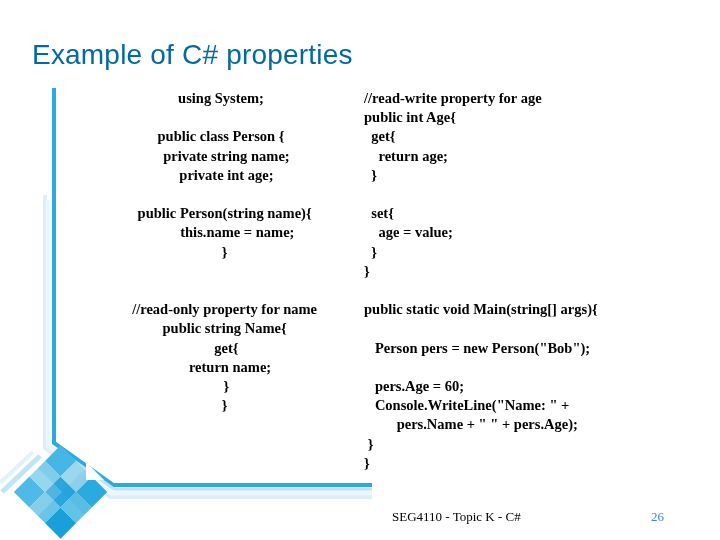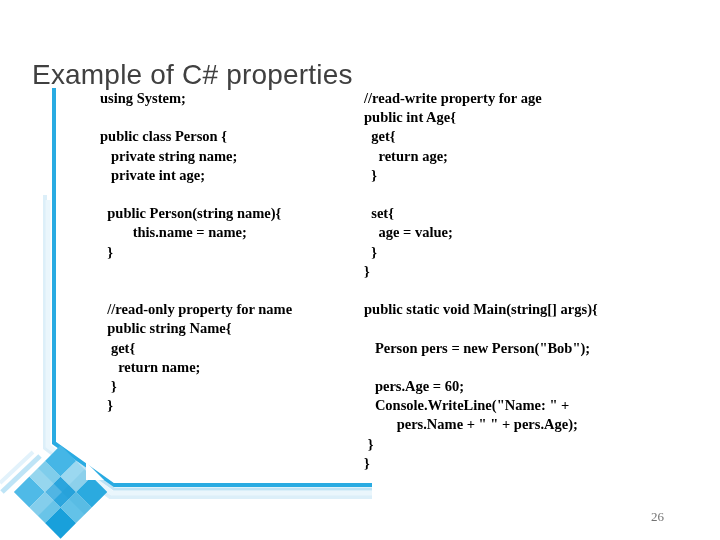--- a/index.html
+++ b/index.html
@@ -22,24 +22,23 @@
   
   #slide-title {
     position: absolute;
     left: 32px;
     top: 38px;
     width: 640px;
     font-family: "Liberation Sans", sans-serif;
     font-size: 28px;
     font-weight: 400;
     line-height: 34px;
-    color: #404040;
+    color: #0369a1;
     letter-spacing: 0.2px;
     white-space: nowrap;
-    margin-top: 20px;
   }
 
   
   .deco {
     position: absolute;
     left: 0;
     top: 0;
     width: 720px;
     height: 540px;
     pointer-events: none;
@@ -49,23 +48,24 @@
   .code-col {
     position: absolute;
     font-family: "Liberation Serif", "DejaVu Serif", serif;
     font-weight: bold;
     font-size: 14.5px;
     line-height: 19.2px;
     color: #000000;
     white-space: pre;
   }
   #code-left {
-    left: 100px;
+    left: 86px;
     top: 89px;
     width: 270px;
+    text-align: center;
   }
   #code-right {
     left: 364px;
     top: 89px;
     width: 320px;
   }
   .code-line {
     white-space: pre;
     min-height: 19.2px;
   }
@@ -82,21 +82,21 @@
     font-size: 13px;
     color: #000000;
     white-space: nowrap;
   }
   #footer-page {
     position: absolute;
     left: 651px;
     top: 509px;
     font-family: "Liberation Serif", "DejaVu Serif", serif;
     font-size: 13px;
-    color: #737373;
+    color: #3b82f6;
     white-space: nowrap;
   }
 </style>
 </head>
 <body>
 
 <div id="slide">
 
   <svg class="deco" viewBox="0 0 720 540" width="720" height="540" xmlns="http://www.w3.org/2000/svg">
 
@@ -132,15 +132,16 @@
 
     <polygon points="86,462 104,480 86,480" fill="#FFFFFF"></polygon>
   </svg>
 
   <div id="slide-title">Example of C# properties</div>
 
   <div id="code-left" class="code-col"><div class="code-line">using System;</div><div class="code-line blank">&nbsp;</div><div class="code-line">public class Person {</div><div class="code-line">   private string name;</div><div class="code-line">   private int age;</div><div class="code-line blank">&nbsp;</div><div class="code-line">  public Person(string name){</div><div class="code-line">         this.name = name;</div><div class="code-line">  }</div><div class="code-line blank">&nbsp;</div><div class="code-line blank">&nbsp;</div><div class="code-line">  //read-only property for name</div><div class="code-line">  public string Name{</div><div class="code-line">   get{</div><div class="code-line">     return name;</div><div class="code-line">   }</div><div class="code-line">  }</div></div>
 
   <div id="code-right" class="code-col"><div class="code-line">//read-write property for age</div><div class="code-line">public int Age{</div><div class="code-line">  get{</div><div class="code-line">    return age;</div><div class="code-line">  }</div><div class="code-line blank">&nbsp;</div><div class="code-line">  set{</div><div class="code-line">    age = value;</div><div class="code-line">  }</div><div class="code-line">}</div><div class="code-line blank">&nbsp;</div><div class="code-line">public static void Main(string[] args){</div><div class="code-line blank">&nbsp;</div><div class="code-line">   Person pers = new Person("Bob");</div><div class="code-line blank">&nbsp;</div><div class="code-line">   pers.Age = 60;</div><div class="code-line">   Console.WriteLine("Name: " +</div><div class="code-line">         pers.Name + " " + pers.Age);</div><div class="code-line"> }</div><div class="code-line">}</div></div>
 
+  <div id="footer-text">SEG4110 - Topic K - C#</div>
   <div id="footer-page">26</div>
 
 </div>
 
 </body></html>

